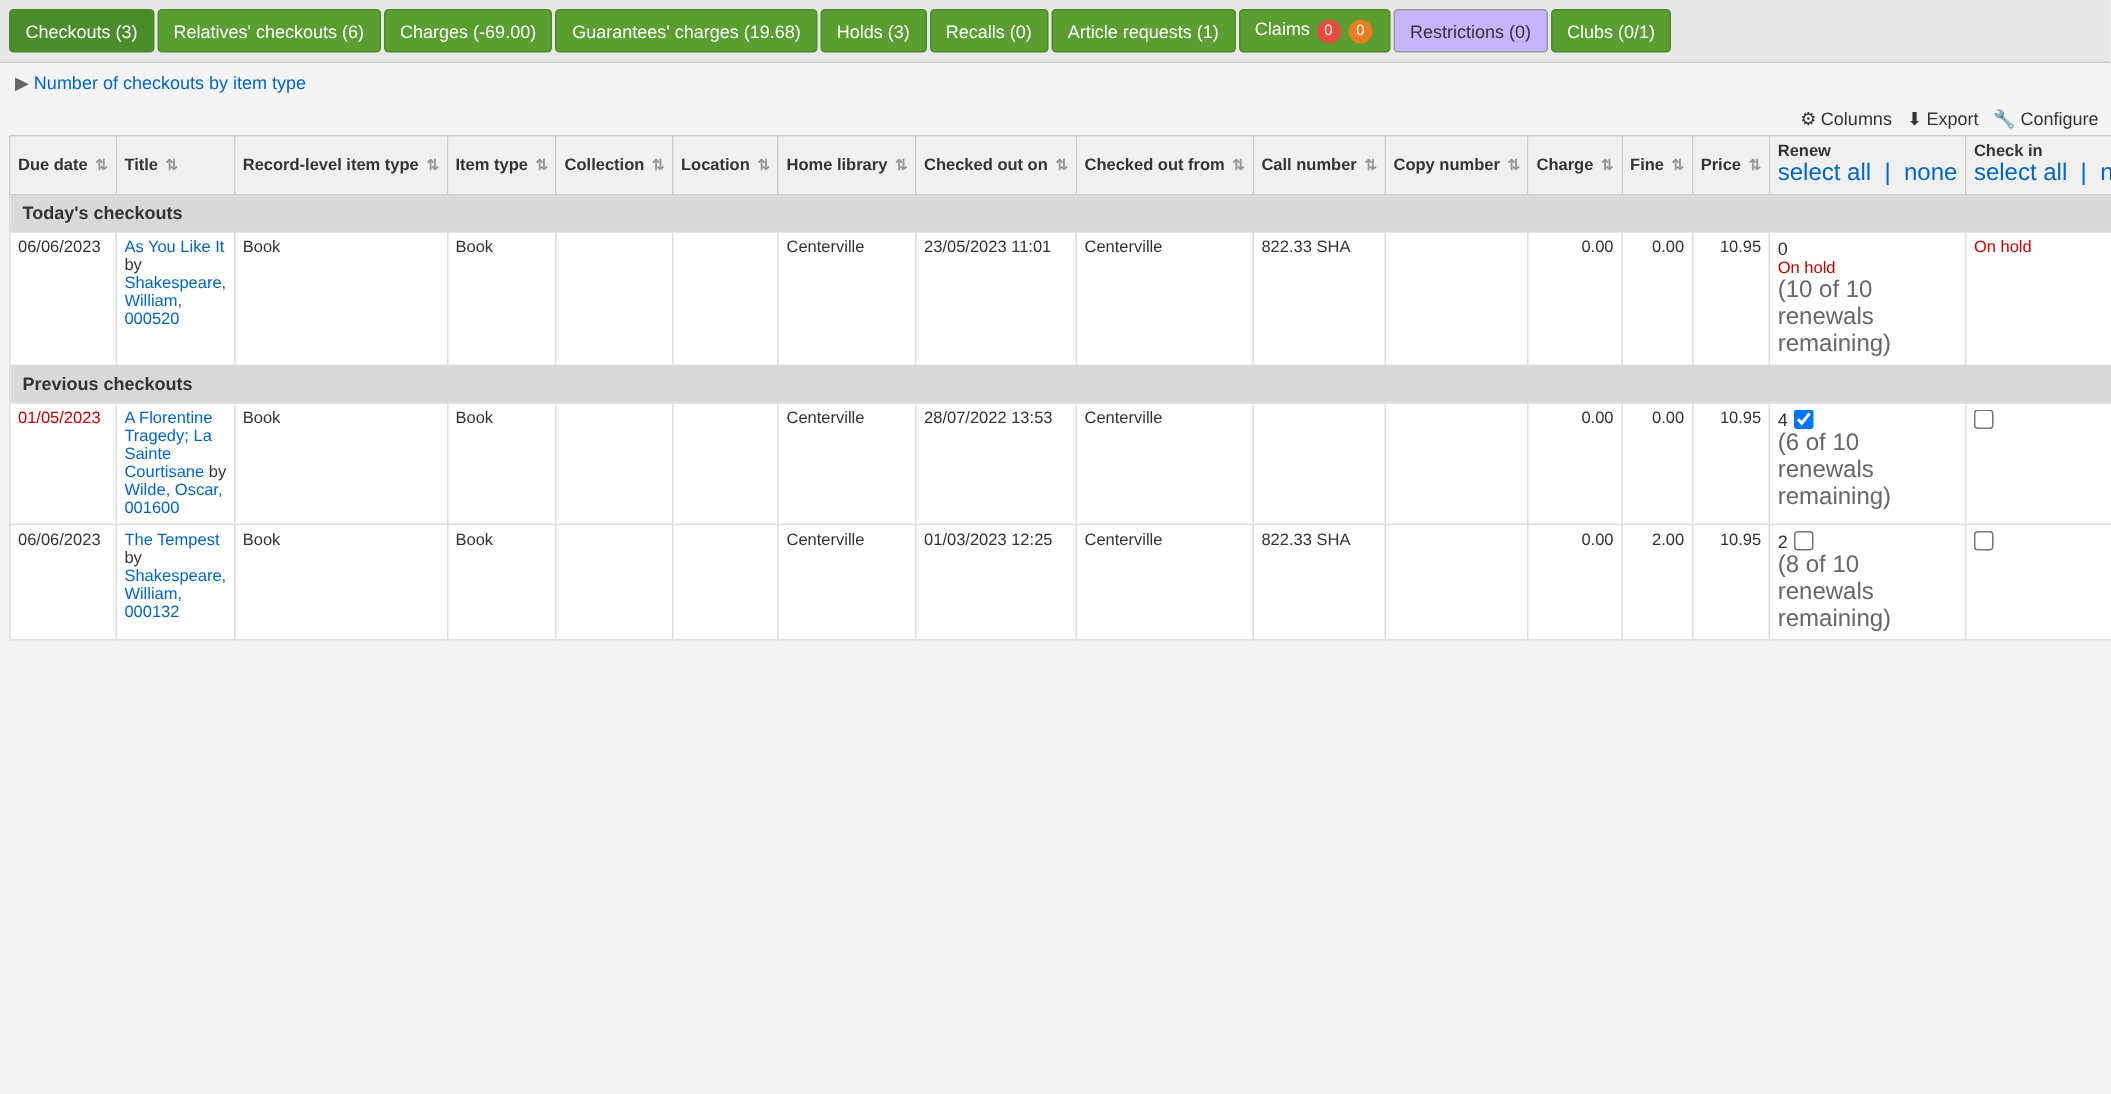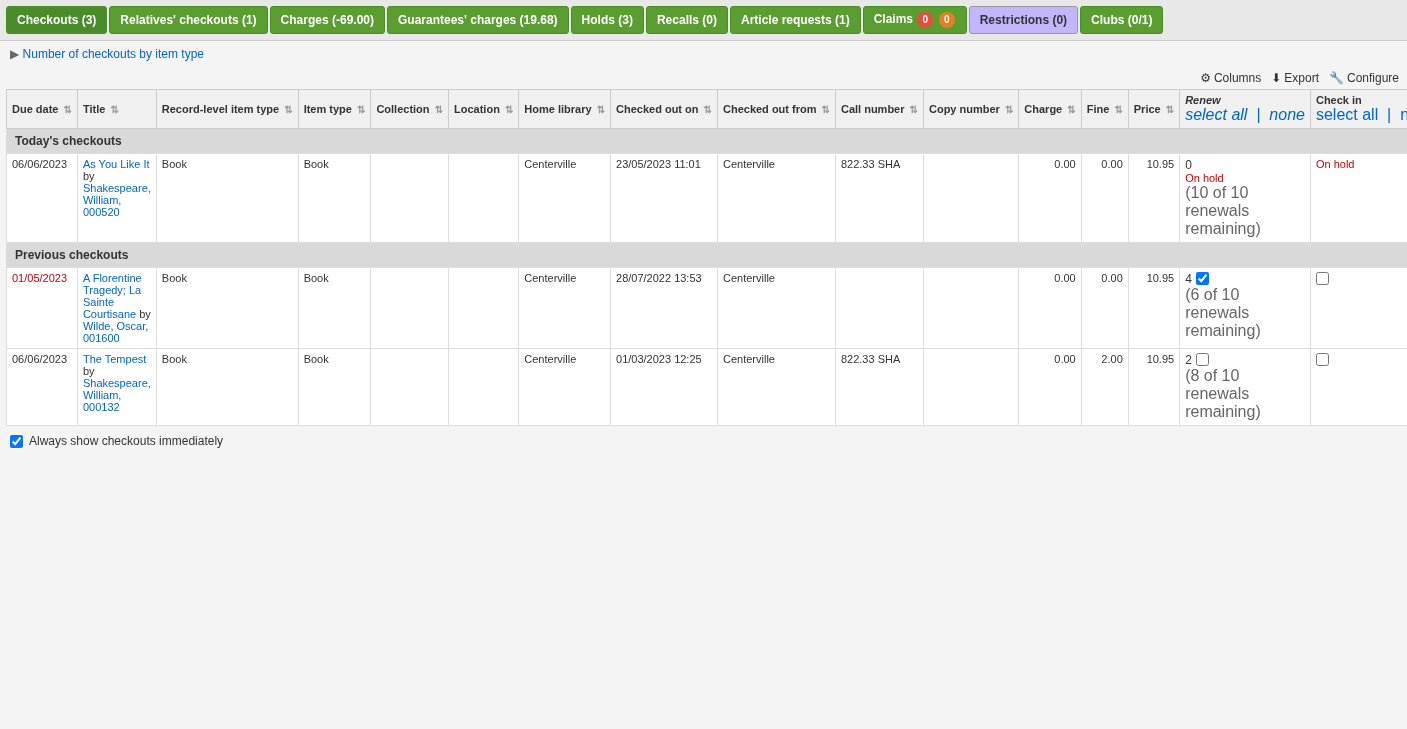--- a/index.html
+++ b/index.html
@@ -1,20 +1,20 @@
 <!DOCTYPE html>
 <html><head>
   <meta charset="utf-8">
   <style>
     * { box-sizing: border-box; margin: 0; padding: 0; }
     body { font-family: Arial, sans-serif; font-size: 12px; background: #f4f4f4; color: #333; }
     
     
     .top-tabs { display: flex; flex-wrap: wrap; gap: 2px; padding: 6px 6px; background: #e8e8e8; border-bottom: 1px solid #ccc; }
-    .tab-btn { padding: 5px 10px; border: 1px solid #999; border-radius: 3px; cursor: pointer; font-size: 12px; font-weight: bold; }
+    .tab-btn { padding: 5px 10px; border: 1px solid #999; border-radius: 3px; cursor: pointer; font-size: 12px; font-weight: normal; }
     .tab-btn.active { background: #4a8c2a; color: white; border-color: #4a8c2a; }
     .tab-btn.green { background: #5a9e32; color: white; border-color: #4a8c2a; }
     .tab-btn.white { background: #c4b5fd; color: #333; border-color: #999; }
     .tab-badge { display: inline-block; background: #e74c3c; color: white; border-radius: 50%; width: 16px; height: 16px; font-size: 10px; line-height: 16px; text-align: center; margin: 0 1px; }
     .tab-badge.orange { background: #e67e22; }
 
     
     .expand-row { padding: 6px 10px; font-size: 12px; color: #333; }
     .expand-row a { color: #0066cc; text-decoration: none; }
     .expand-toggle { color: #666; cursor: pointer; }
@@ -53,35 +53,35 @@
     .col-collection { width: 55px; }
     .col-location { width: 55px; margin-left: 28px; }
     .col-home { width: 65px; }
     .col-checked-on { width: 80px; }
     .col-checked-from { width: 75px; }
     .col-call { width: 65px; }
     .col-copy { width: 55px; }
     .col-charge { width: 55px; }
     .col-fine { width: 40px; }
     .col-price { width: 40px; }
-    .col-renew { width: 90px; font-style: italic; }
+    .col-renew { width: 90px; }
     .col-checkin { width: 55px; }
     .col-return { width: 85px; }
 
     .claim-btn { background: #f0f0f0; border: 1px solid #999; border-radius: 3px; padding: 3px 6px; cursor: pointer; font-size: 11px; display: flex; align-items: center; gap: 3px; white-space: nowrap; }
     
     th .select-links { font-size: 16px; font-weight: normal; color: #0066cc; cursor: pointer; display: block; text-align: center; }
     th .select-links a { color: #0066cc; text-decoration: none; }
   </style>
 </head>
 <body>
 
 <div class="top-tabs" id="top-tabs-container">
     <button class="tab-btn active">Checkouts (3)</button>
-    <button class="tab-btn green">Relatives' checkouts (1)</button>
+    <button class="tab-btn green">Relatives' checkouts (6)</button>
     <button class="tab-btn green">Charges (-69.00)</button>
     <button class="tab-btn green">Guarantees' charges (19.68)</button>
     <button class="tab-btn green">Holds (3)</button>
     <button class="tab-btn green">Recalls (0)</button>
     <button class="tab-btn green">Article requests (1)</button>
     <button class="tab-btn green">Claims <span class="tab-badge">0</span> <span class="tab-badge orange">0</span></button>
     <button class="tab-btn white">Restrictions (0)</button>
     <button class="tab-btn green">Clubs (0/1)</button>
   </div>
 
@@ -270,17 +270,13 @@
           <td><input type="checkbox" style=""></td>
           <td>
             <button class="claim-btn"><span style="color:#0066cc;">ℹ</span> Claim returned</button>
           </td>
         </tr>
       </tbody>
   </table>
 </div>
 
 <div class="bottom-section">
-  <div class="always-show">
-    <input type="checkbox" checked="" style="">
-    <label>Always show checkouts immediately</label>
-  </div>
 </div>
 
 </body></html>

